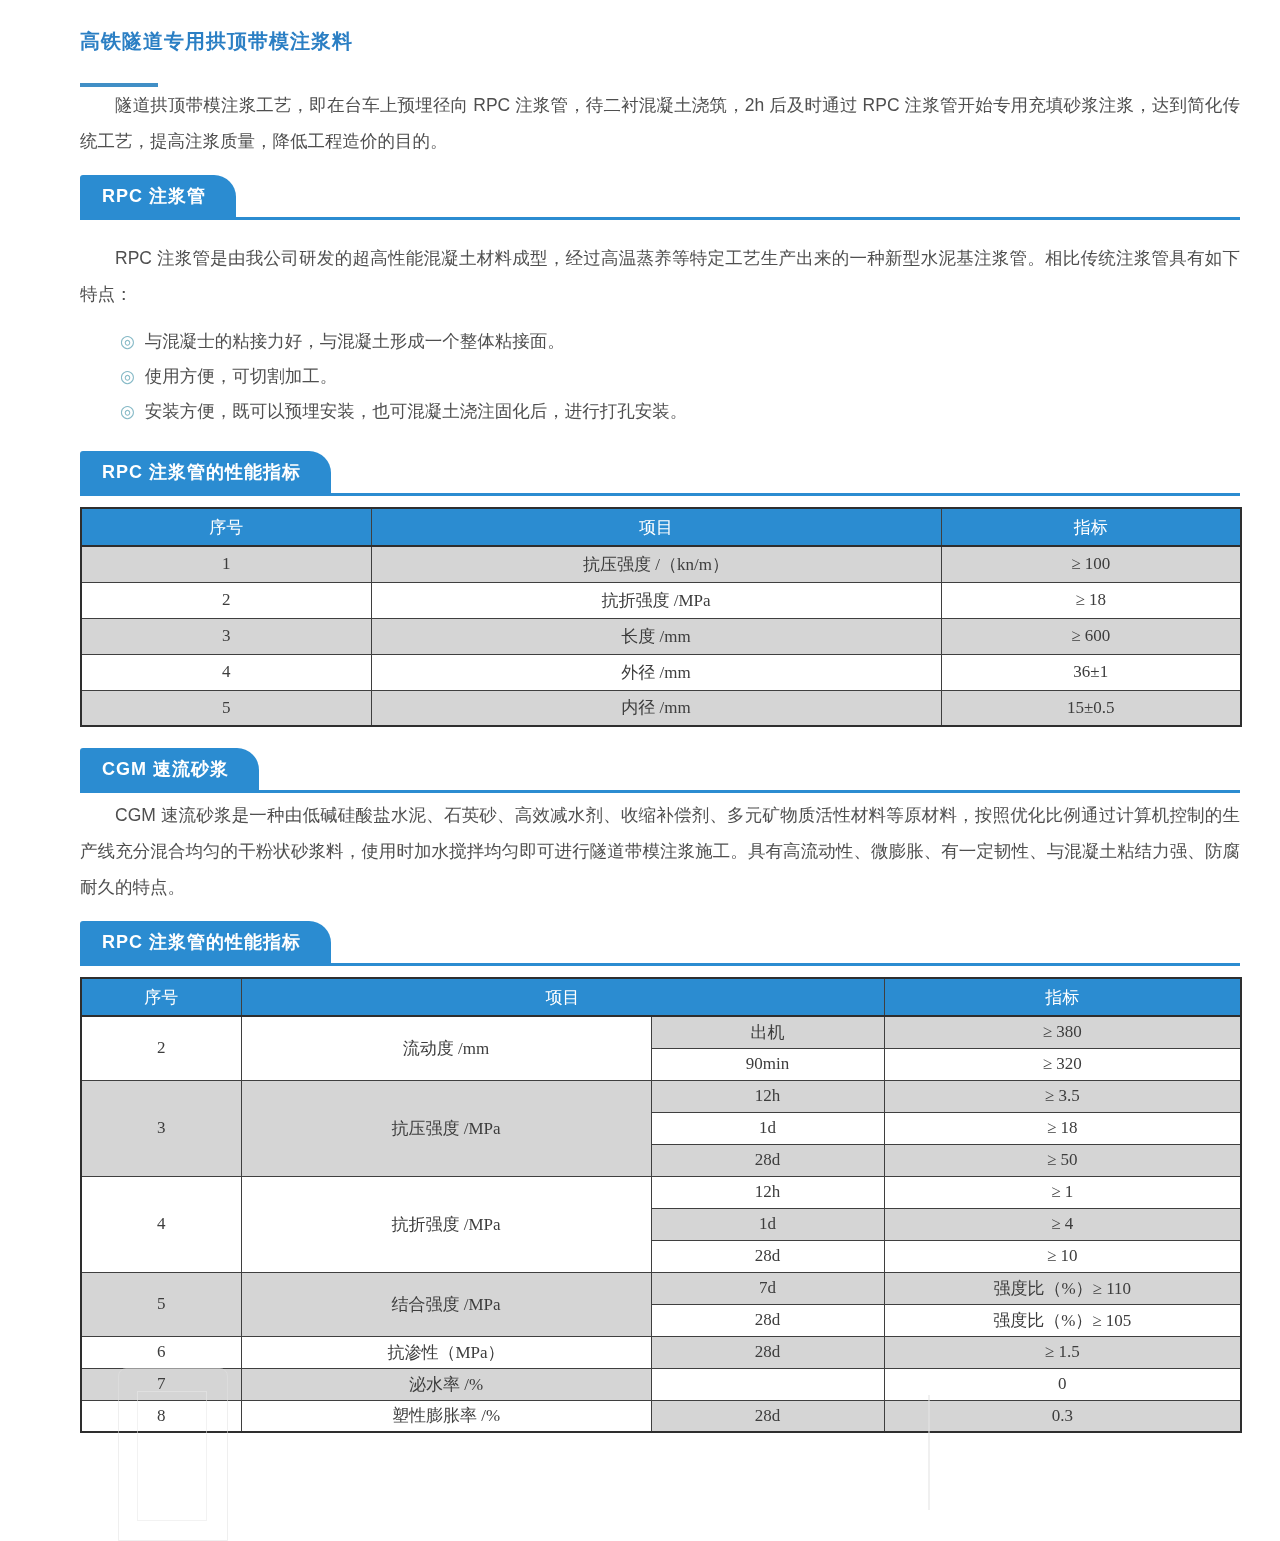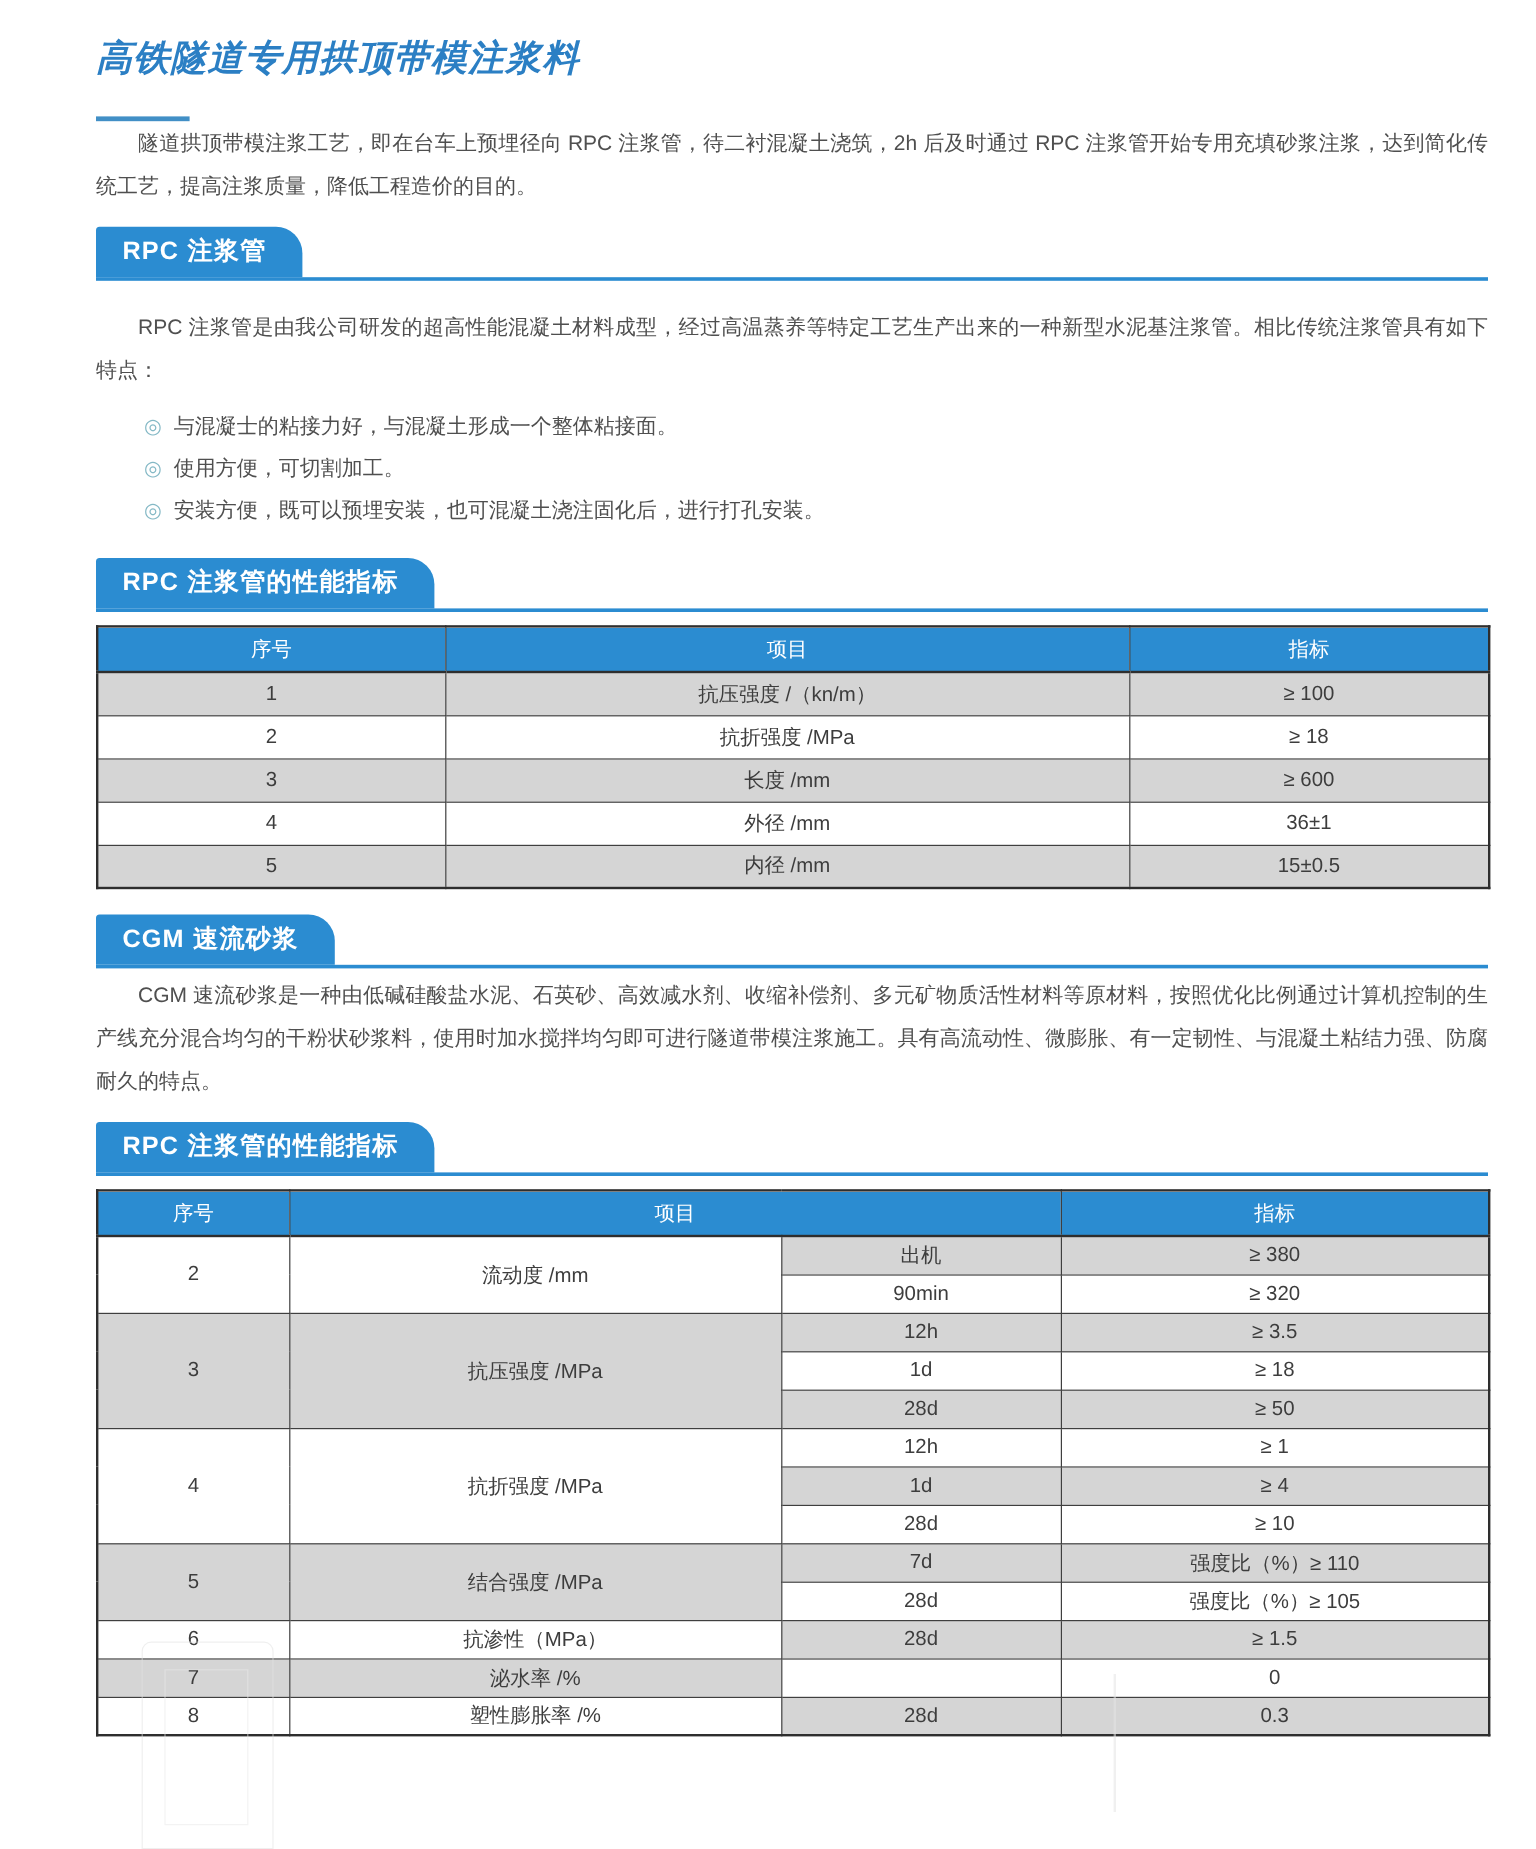--- a/index.html
+++ b/index.html
@@ -15,55 +15,55 @@
   html,body{background:#fff;}
   body{
     width:1280px;height:1541px;position:relative;overflow:hidden;
     font-family:"Liberation Sans","DejaVu Sans",sans-serif;
     color:var(--text);
   }
   .content{padding:28px 40px 0 80px;width:1280px;}
 
   
   .page-title{
-    color:var(--title-blue);font-size:30px;font-weight:bold;letter-spacing:1px;font-style:italic;
+    color:var(--title-blue);font-size:20px;font-weight:bold;letter-spacing:1px;
   }
   .title-underline{
     width:78px;height:4px;background:#418fc6;margin-top:28px;margin-bottom:0;
   }
 
   
   .para{
     font-size:17.5px;line-height:36px;text-align:justify;color:var(--text);
     text-indent:2em;
   }
   .intro{}
 
   
   .badge-row{border-bottom:3px solid var(--blue);margin-top:0;line-height:0;}
   .badge{
     display:inline-block;background:var(--blue);color:#fff;font-weight:bold;
-    font-size:21px;line-height:42px;padding:0 30px 0 22px;
+    font-size:18px;line-height:42px;padding:0 30px 0 22px;
     border-radius:3px 22px 0 0;letter-spacing:1px;
   }
 
   
   .bullet-list{list-style:none;margin:12px 0 0 40px;}
   .bullet-list li{
     font-size:17.5px;line-height:34px;color:var(--text);
   }
   .bullet-ico{
     color:#85b9c6;font-size:17px;margin-right:10px;
   }
 
   
   table{
     border-collapse:collapse;table-layout:fixed;
     width:1160px;
-    font-size:17px;color:var(--table-text);
+    font-size:17px;color:var(--table-text);font-family:Liberation Serif, serif;
   }
   table th,table td{
     border:1px solid var(--border);text-align:center;vertical-align:middle;
     padding:0;overflow:hidden;white-space:nowrap;
   }
   table{border:2px solid var(--border-dark);}
   thead th{
     background:var(--blue);color:#fff;font-weight:normal;height:38px;
     border-bottom:2px solid var(--border-dark);font-size:17px;
   }

